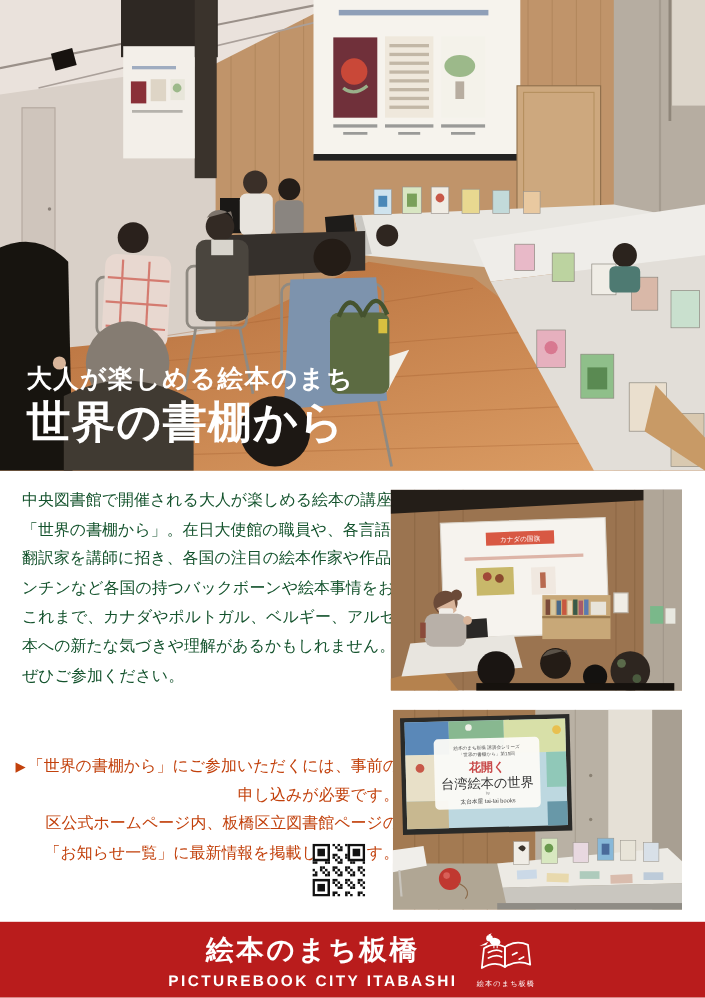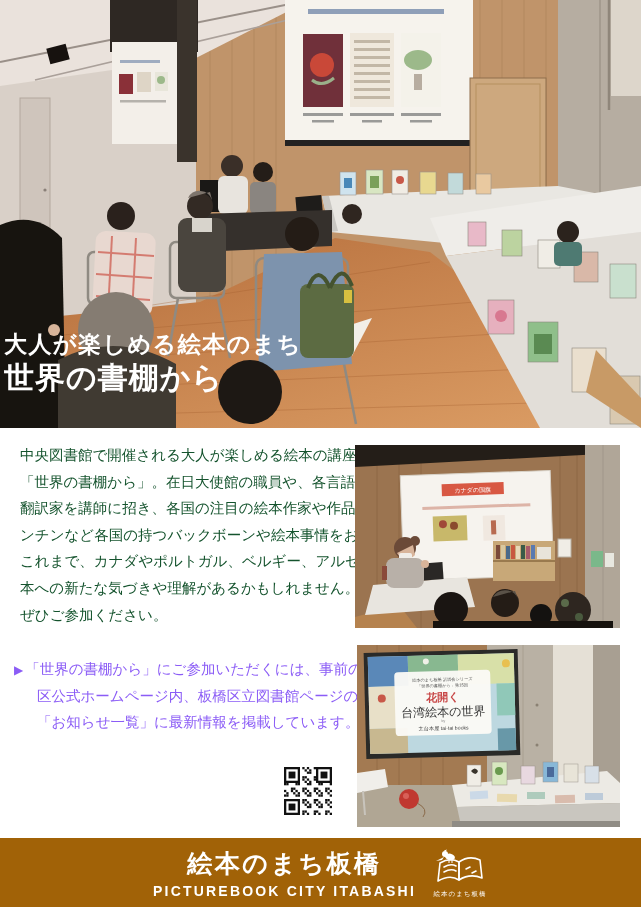--- a/index.html
+++ b/index.html
@@ -3,39 +3,39 @@
 <meta charset="utf-8">
 <style>
   * { margin:0; padding:0; box-sizing:border-box; }
   html,body { width:641px; height:907px; }
   body { font-family:"Liberation Sans","DejaVu Sans",sans-serif; background:#ffffff; position:relative; overflow:hidden; }
   .page { position:absolute; inset:0; width:641px; height:907px; background:#fff; }
 
   .hero { position:absolute; left:0; top:0; width:641px; height:428px; overflow:hidden; }
   .hero svg { display:block; }
 
-  .title-overlay { position:absolute; left:4px; top:331px; color:#ffffff; }
+  .title-overlay { position:absolute; left:24px; top:331px; color:#ffffff; }
   .title-line1 { font-size:23px; font-weight:800; letter-spacing:1.5px; line-height:1.2; white-space:nowrap; }
-  .title-line2 { font-size:30px; font-weight:800; letter-spacing:1px; line-height:1.15; margin-top:2px; white-space:nowrap; }
+  .title-line2 { font-size:40px; font-weight:800; letter-spacing:1px; line-height:1.15; margin-top:2px; white-space:nowrap; }
 
   .intro { position:absolute; left:20px; top:442px; color:#14532d; font-size:14.5px; line-height:26.6px; }
   .intro div { white-space:nowrap; }
 
-  .notice { position:absolute; left:14px; top:656px; color:#8b5cf6; font-size:14.5px; line-height:26.2px; }
+  .notice { position:absolute; left:14px; top:684px; color:#c2410c; font-size:14.5px; line-height:26.2px;text-align:right; }
   .notice .nrow { white-space:nowrap; }
   .notice .indent { padding-left:23px; }
   .notice .marker { font-size:12px; margin-right:2px; }
 
   .qr { position:absolute; left:284px; top:767px; width:48px; height:48px; }
 
   .photo { position:absolute; overflow:hidden; }
   .photo-lecture { left:355px; top:445px; width:265px; height:183px; }
   .photo-exhibit { left:357px; top:645px; width:263px; height:182px; }
 
-  .footer { position:absolute; left:0; top:838px; width:641px; height:69px; background:#a16207; display:flex; align-items:center; justify-content:center; }
+  .footer { position:absolute; left:0; top:838px; width:641px; height:69px; background:#b91c1c; display:flex; align-items:center; justify-content:center; }
   .footer-inner { display:flex; align-items:center; gap:16px; }
   .brand-col { text-align:center; color:#fff; }
   .brand-jp { font-size:25px; font-weight:800; letter-spacing:2.5px; white-space:nowrap; }
   .brand-en { font-size:14px; font-weight:700; letter-spacing:2.2px; margin-top:3px; white-space:nowrap; }
   .logo-col { text-align:center; color:#fff; }
   .logo-caption { font-size:6.5px; letter-spacing:1px; margin-top:1px; white-space:nowrap; }
 </style>
 </head>
 <body>
 
@@ -241,20 +241,21 @@
     <div>「世界の書棚から」。在日大使館の職員や、各言語の</div>
     <div>翻訳家を講師に招き、各国の注目の絵本作家や作品、</div>
     <div>ンチンなど各国の持つバックボーンや絵本事情をお</div>
     <div>これまで、カナダやポルトガル、ベルギー、アルゼ</div>
     <div>本への新たな気づきや理解があるかもしれません。</div>
     <div>ぜひご参加ください。</div>
   </div>
 
   <div class="notice">
     <div class="nrow"><span class="marker">▶</span><span>「世界の書棚から」にご参加いただくには、事前の</span></div>
+    <div class="nrow indent">申し込みが必要です。</div>
     <div class="nrow indent">区公式ホームページ内、板橋区立図書館ページの</div>
     <div class="nrow indent">「お知らせ一覧」に最新情報を掲載しています。</div>
   </div>
 
   <div class="qr">
     <svg id="qrsvg" width="48" height="48" viewBox="0 0 48 48">
       <rect x="0" y="0" width="48" height="48" fill="#ffffff"></rect>
       <g class="modules" fill="#111111">
           <rect x="18.29" y="0.00" width="2.29" height="2.29"></rect>
           <rect x="22.86" y="0.00" width="2.29" height="2.29"></rect>

